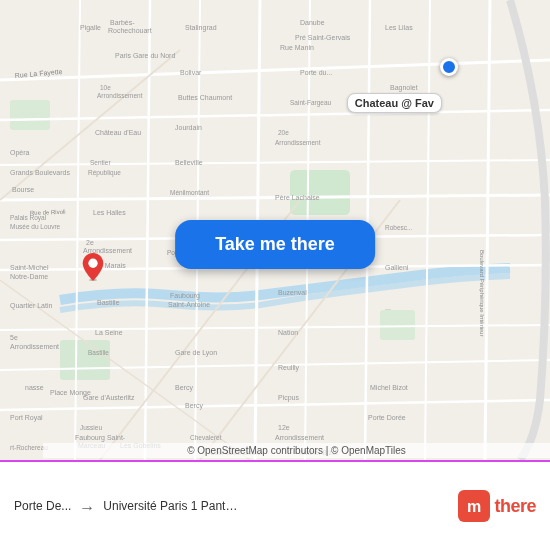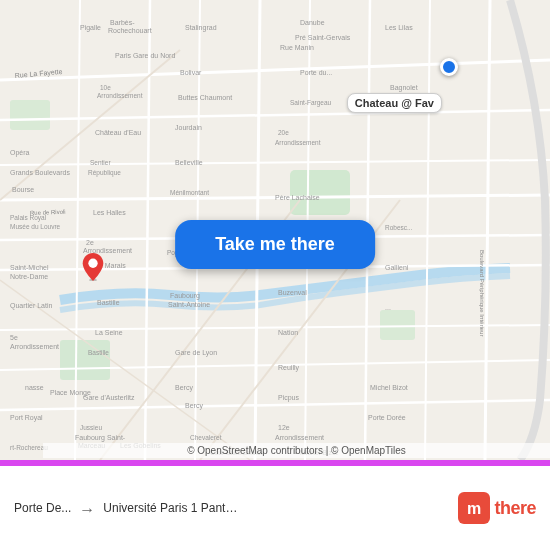--- a/index.html
+++ b/index.html
@@ -104,21 +104,21 @@
     }
 
     
     #bottom-bar {
       width: 550px;
       height: 90px;
       background: white;
       display: flex;
       align-items: center;
       padding: 0 14px;
-      border-top: 6px solid #d946ef;
+      border-top: 2px solid #d946ef;
       gap: 0;
     }
 
     .route-info {
       display: flex;
       align-items: center;
       flex: 1;
       gap: 8px;
     }
 

